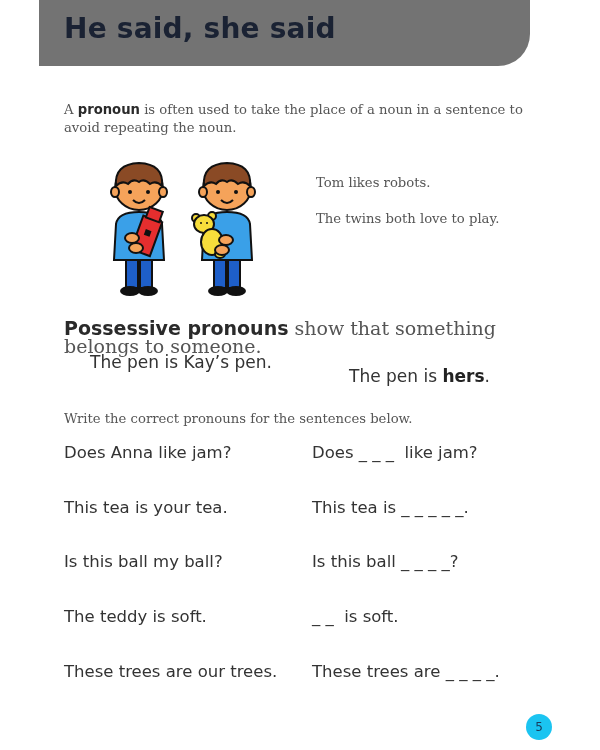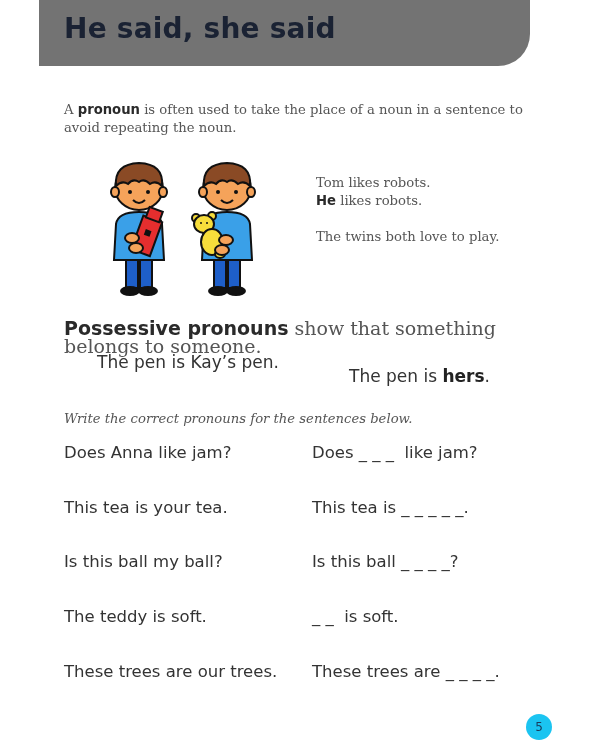--- a/index.html
+++ b/index.html
@@ -32,25 +32,25 @@
     }
     .examples .gap { height: 18px; }
     .possessive {
       position: absolute; left: 64px; top: 319px; width: 480px;
       font-size: 19px; line-height: 18px; color: #555;
     }
     .pos-ex {
       position: absolute; top: 352px;
       font-family: "DejaVu Sans", sans-serif; font-size: 17px; color: #333;
     }
-    .pos-ex.left { left: 97px; }
+    .pos-ex.left { left: 90px; }
     .pos-ex.right { left: 349px; margin-top: 14px; }
     .instructions {
       position: absolute; left: 64px; top: 410px;
-      font-size: 13.2px; line-height: 18px; color: #555; font-style: italic;
+      font-size: 13.2px; line-height: 18px; color: #555;
     }
     .ex-row .cell {
       position: absolute;
       font-family: "DejaVu Sans", sans-serif; font-size: 16.5px; color: #333;
       white-space: pre;
     }
     .ex-row .cell.l { left: 64px; text-align: center; }
     .ex-row .cell.r { left: 312px; }
     .page-num {
       position: absolute; left: 526px; top: 714px; width: 26px; height: 26px;
@@ -122,21 +122,20 @@
       <circle cx="13" cy="63" r="1" fill="#111" stroke="none"></circle>
       <ellipse cx="26" cy="94" rx="5" ry="4" fill="#f7dd3b"></ellipse>
       <ellipse cx="32" cy="80" rx="7" ry="5" fill="#f5a35a"></ellipse>
       <ellipse cx="28" cy="90" rx="7" ry="5" fill="#f5a35a"></ellipse>
     </g>
   </svg>
 </div>
 
 <div class="examples">
   <div>Tom likes robots.</div>
-  <div><span class="bold-sans">He</span><span> likes robots.</span></div>
   <div class="gap"></div>
   <div>The twins both love to play.</div>
 </div>
 
 <div class="possessive">
   <span class="bold-sans">Possessive pronouns</span><span> show that something belongs to someone.</span>
 </div>
 
 <div class="pos-ex left">The pen is Kay’s pen.</div>
 <div class="pos-ex right"><span>The pen is </span><span style="font-weight:bold;color:#222">hers</span><span>.</span></div>

